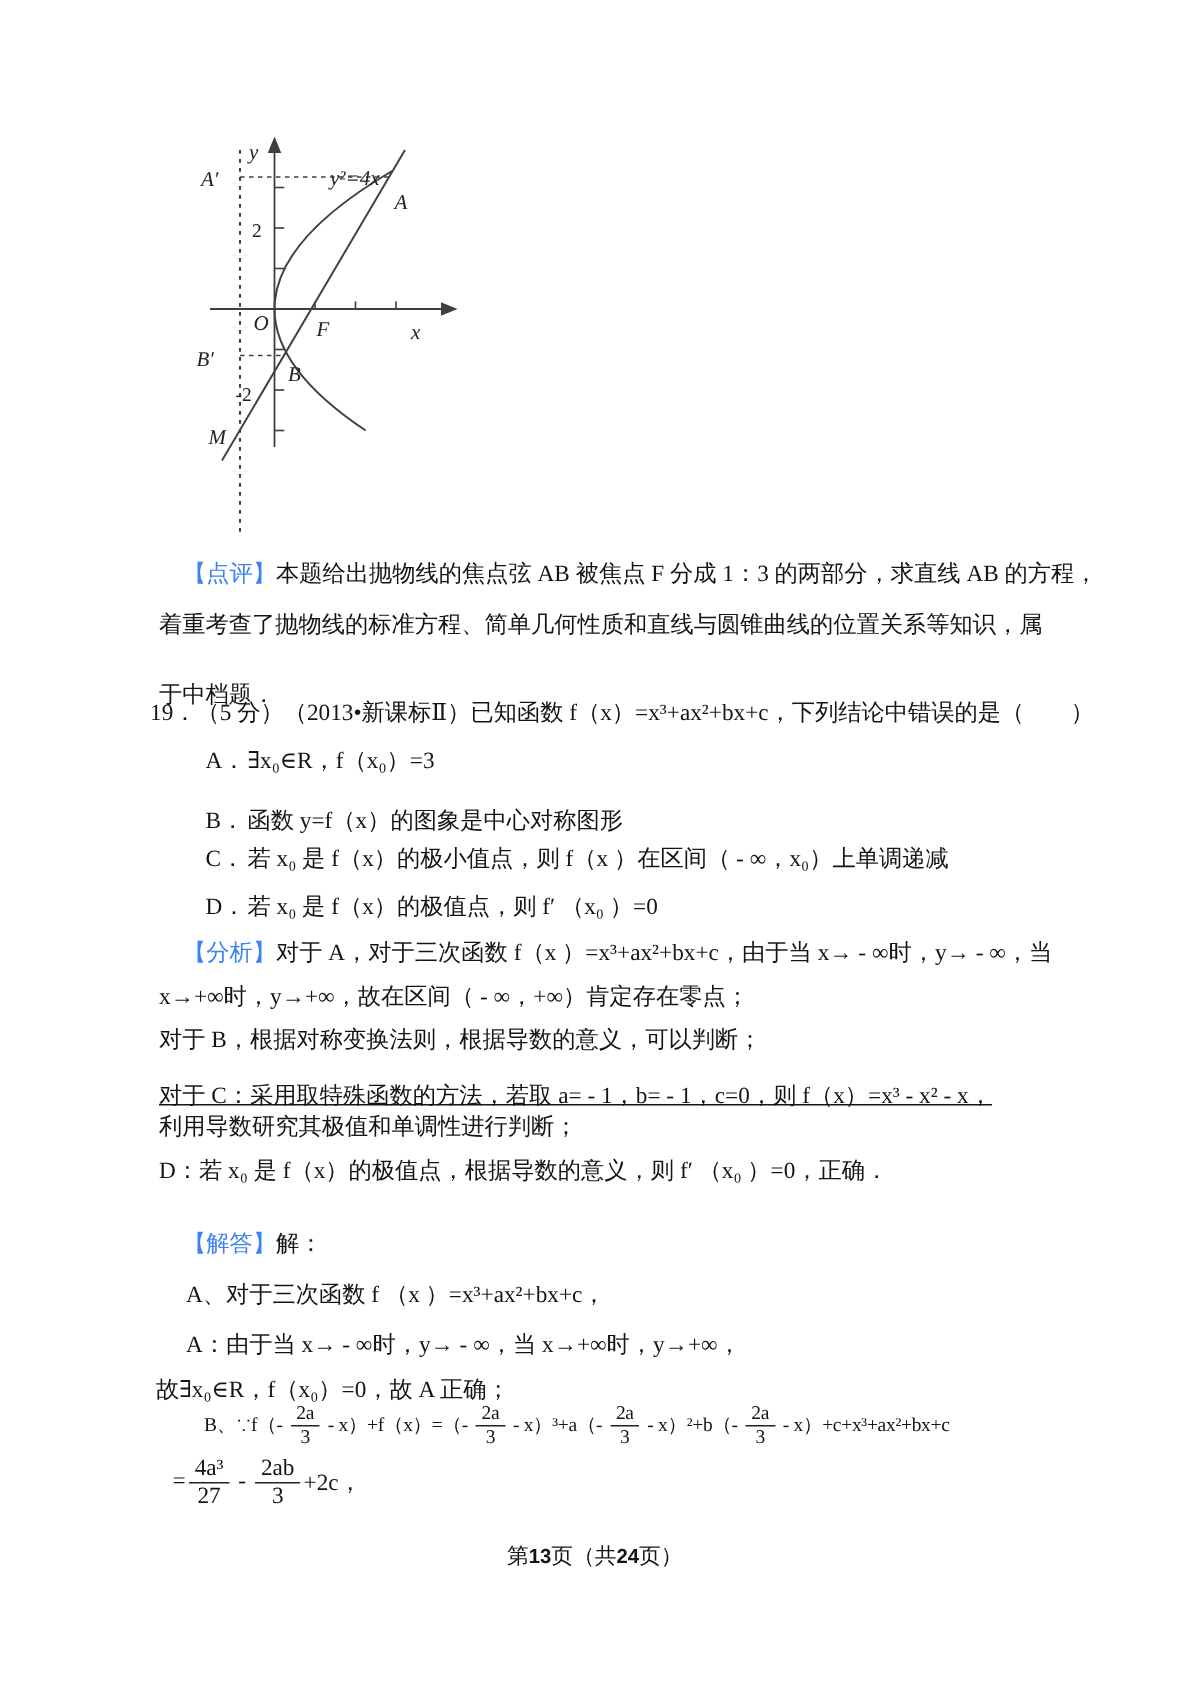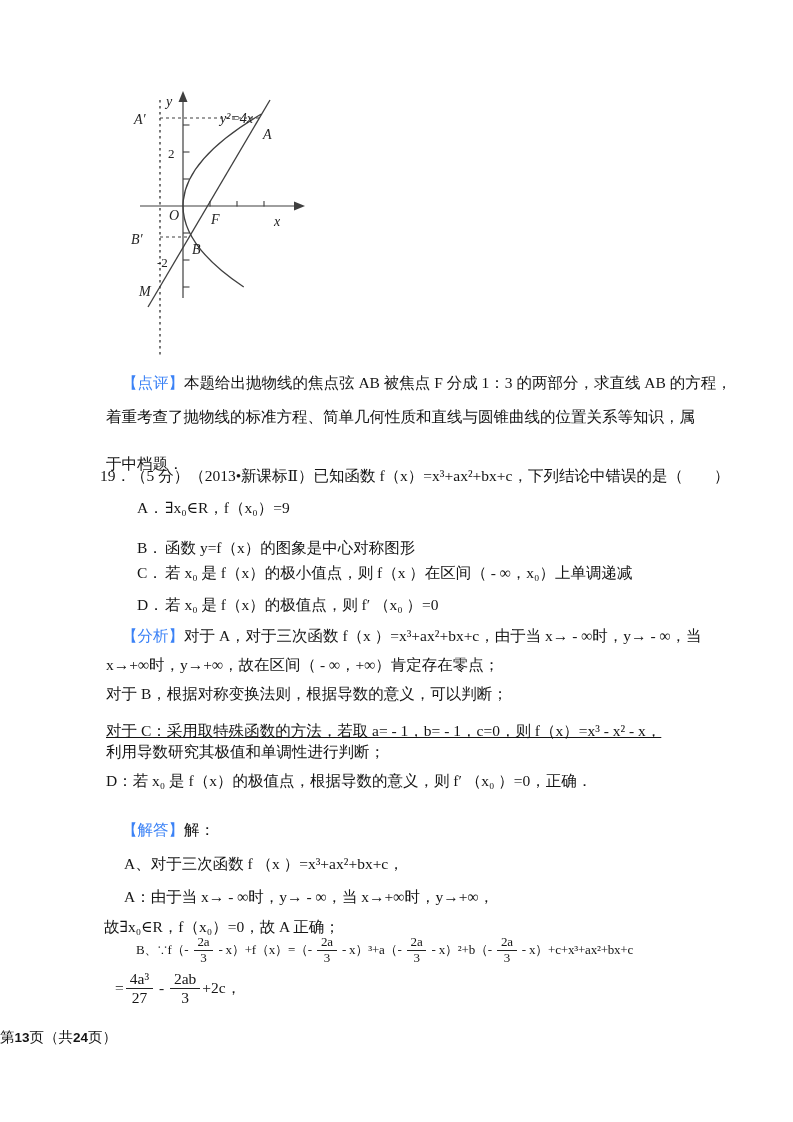--- a/index.html
+++ b/index.html
@@ -8,21 +8,21 @@
     font-family:"Liberation Serif","DejaVu Serif",serif;color:#141414;font-size:15.5px;
   }
   .absline{position:absolute;white-space:pre;line-height:22px;}
   .tag{color:#3b82f6;}
   .figure{position:absolute;left:128px;top:86px;width:180px;height:280px;}
   .figlabel{font-family:"Liberation Serif",serif;}
   .mathline{position:absolute;display:flex;align-items:center;white-space:pre;}
   .frac{display:inline-flex;flex-direction:column;align-items:center;margin:12px 2px;line-height:1.12;font-style:normal;}
   .frac .num{border-bottom:1.4px solid #222;padding:0 4px;}
   .frac .den{padding:0 4px;}
-  .footer{position:absolute;left:0;right:0;top:1028px;text-align:left;font-size:14.5px;}
+  .footer{position:absolute;left:0;right:0;top:1028px;text-align:center;font-size:14.5px;}
   .footer b{font-family:"Liberation Sans",sans-serif;font-size:13.5px;}
   .optlabel{display:inline-block;min-width:28px;}
 </style>
 </head>
 <body>
 
 <div class="page">
 
   <div class="figure">
     <svg width="180" height="280" viewBox="0 0 180 280">
@@ -78,21 +78,21 @@
   </div>
 
   <div>
     <div class="absline" style="left:122px;top:372px;"><span class="tag">【点评】</span><span>本题给出抛物线的焦点弦 AB 被焦点 F 分成 1：3 的两部分，求直线 AB 的方程，</span></div>
     <div class="absline" style="left:106px;top:406px;">着重考查了抛物线的标准方程、简单几何性质和直线与圆锥曲线的位置关系等知识，属</div>
     <div class="absline" style="left:106px;top:440px;margin-top:13px;">于中档题．</div>
   </div>
 
   <div>
     <div class="absline" style="left:100px;top:465px;"><span>19．</span><span>（5 分）（2013•新课标Ⅱ）已知函数 f（x）=x³+ax²+bx+c，下列结论中错误的是（　　）</span></div>
-    <div class="absline" style="left:137px;top:497px;"><span class="optlabel">A．</span><span>∃x₀∈R，f（x₀）=9</span></div>
+    <div class="absline" style="left:137px;top:497px;"><span class="optlabel">A．</span><span>∃x₀∈R，f（x₀）=3</span></div>
     <div class="absline" style="left:137px;top:537px;"><span class="optlabel">B．</span><span>函数 y=f（x）的图象是中心对称图形</span></div>
     <div class="absline" style="left:137px;top:562px;"><span class="optlabel">C．</span><span>若 x₀ 是 f（x）的极小值点，则 f（x ）在区间（ - ∞，x₀）上单调递减</span></div>
     <div class="absline" style="left:137px;top:594px;"><span class="optlabel">D．</span><span>若 x₀ 是 f（x）的极值点，则 f′ （x₀ ）=0</span></div>
   </div>
 
   <div>
     <div class="absline" style="left:122px;top:625px;"><span class="tag">【分析】</span><span>对于 A，对于三次函数 f（x ）=x³+ax²+bx+c，由于当 x→ - ∞时，y→ - ∞，当</span></div>
     <div class="absline" style="left:106px;top:654px;">x→+∞时，y→+∞，故在区间（ - ∞，+∞）肯定存在零点；</div>
     <div class="absline" style="left:106px;top:683px;">对于 B，根据对称变换法则，根据导数的意义，可以判断；</div>
     <div class="absline" style="left:106px;top:720px;text-decoration:underline;">对于 C：采用取特殊函数的方法，若取 a= - 1，b= - 1，c=0，则 f（x）=x³ - x² - x，</div>

